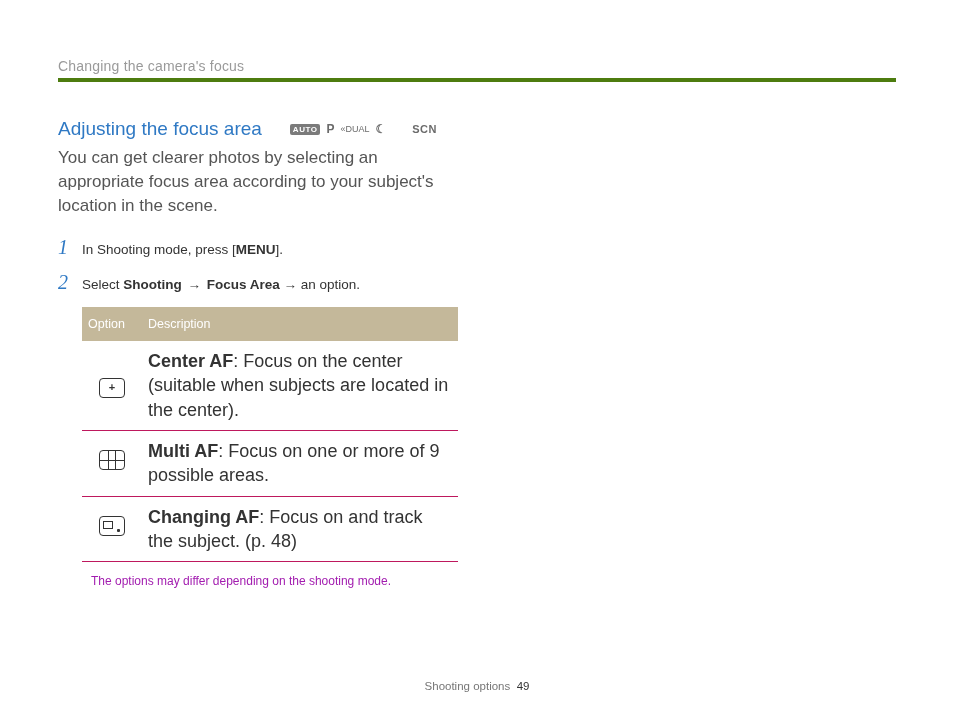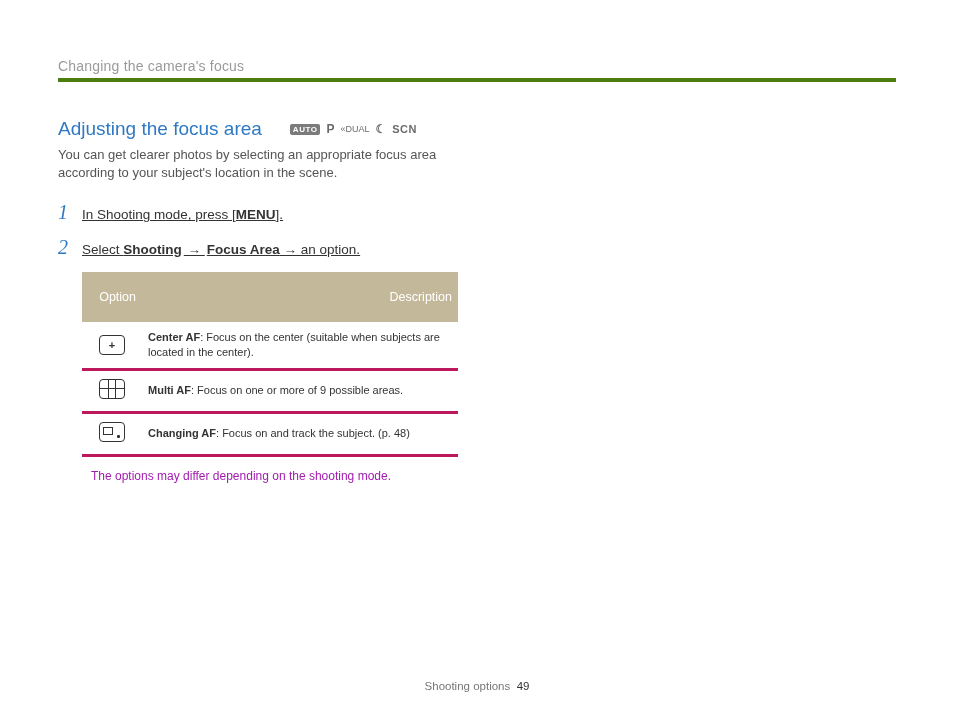--- a/index.html
+++ b/index.html
@@ -70,23 +70,24 @@
   .mode-night {
     font-size: 12px;
     color: #6b6b6b;
     font-weight: bold;
   }
   .mode-scn {
     font-weight: bold;
     font-size: 11px;
     color: #6b6b6b;
     letter-spacing: 0.5px;
+    margin-left: 20px;
   }
   .intro {
-    font-size: 13px;
+    font-size: 17px;
     color: #555;
     line-height: 1.4;
     margin-bottom: 20px;
   }
   .step-row {
     display: flex;
     align-items: baseline;
     gap: 10px;
     margin-bottom: 12px;
   }
@@ -96,21 +97,20 @@
     font-style: italic;
     font-family: Georgia, serif;
     width: 14px;
     flex-shrink: 0;
     line-height: 1;
   }
   .step-text {
     font-size: 13.5px;
     color: #333;
     line-height: 1.4;
-    text-decoration: underline;
   }
   .step-text .bold {
     font-weight: bold;
   }
   .arrow {
     padding: 0 2px;
   }
   .table-wrap {
     margin-left: 24px;
     margin-top: 10px;
@@ -119,34 +119,34 @@
   table {
     border-collapse: collapse;
     width: 100%;
     font-size: 13px;
   }
   thead tr {
     background: #c4b89a;
     color: #fff;
   }
   thead th {
-    text-align: right;
+    text-align: left;
     font-weight: normal;
-    padding: 18px 6px;
+    padding: 10px 6px;
     font-size: 12.5px;
   }
   thead th:first-child {
     width: 48px;
   }
   tbody td {
     padding: 8px 6px;
-    border-bottom: 3px solid #be185d;
+    border-bottom: 1px solid #be185d;
     vertical-align: middle;
     line-height: 1.35;
-    font-size: 11px;
+    font-size: 18px;
     color: #333;
   }
   tbody td:first-child {
     text-align: center;
     width: 48px;
   }
   tbody td .bold {
     font-weight: bold;
   }
   .icon-box {

